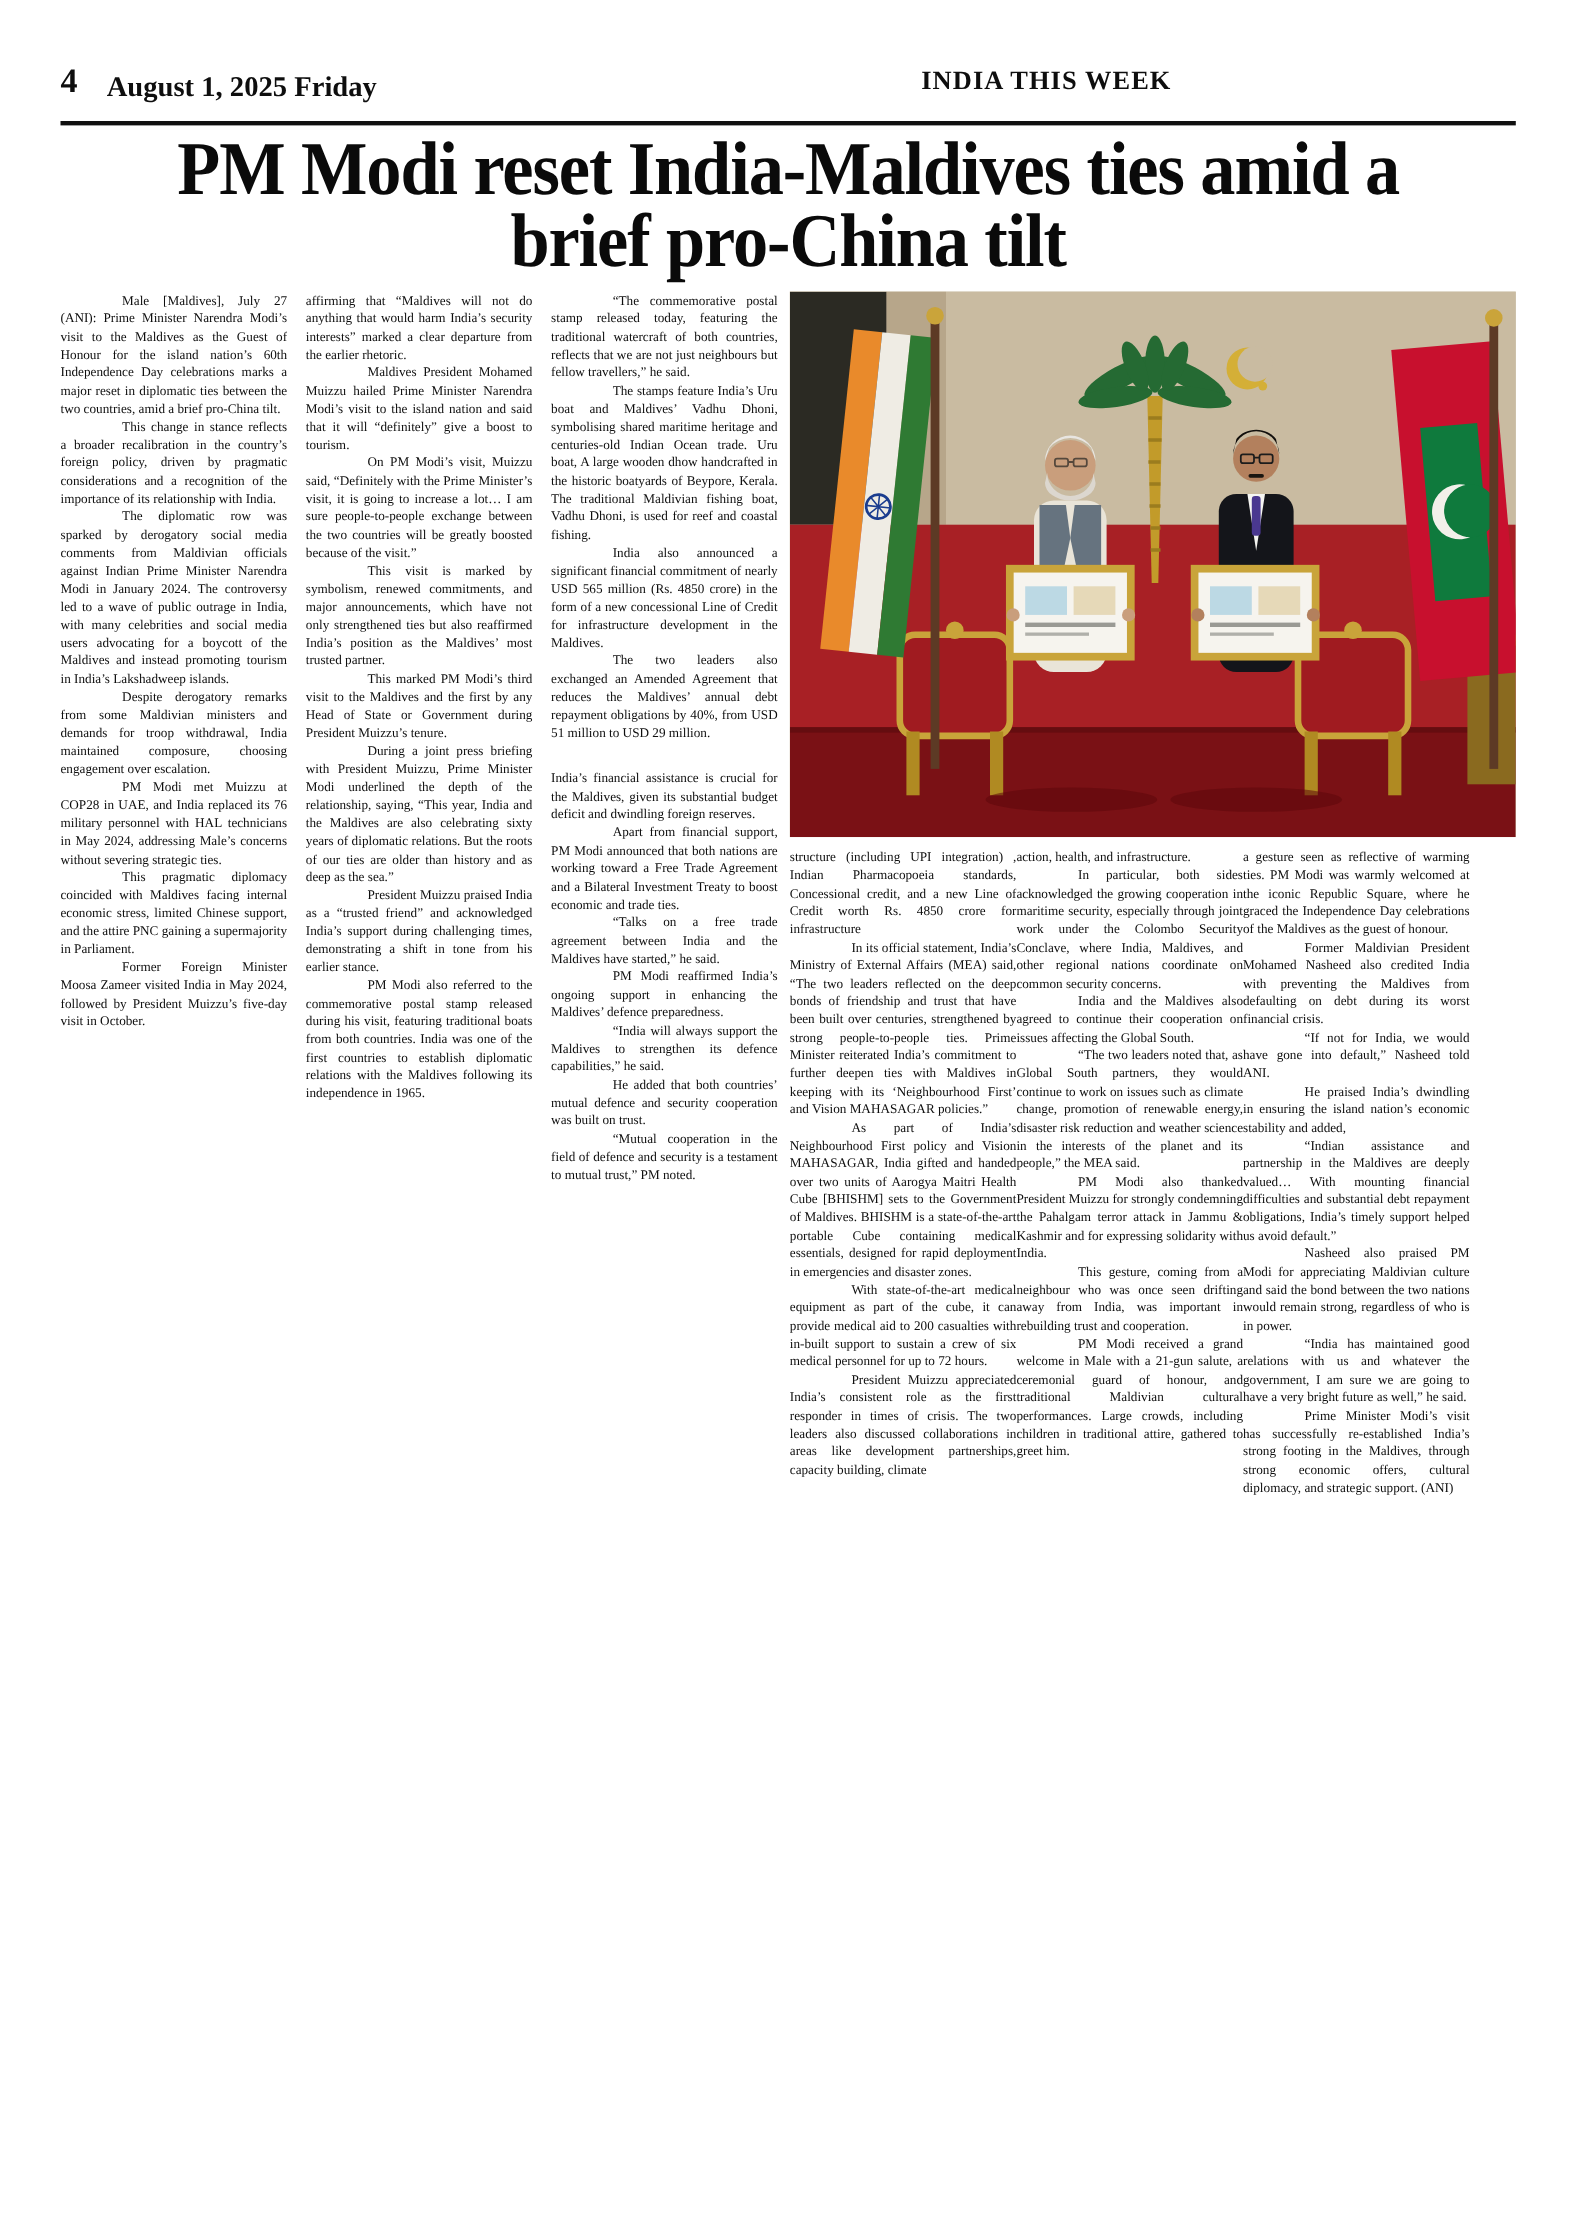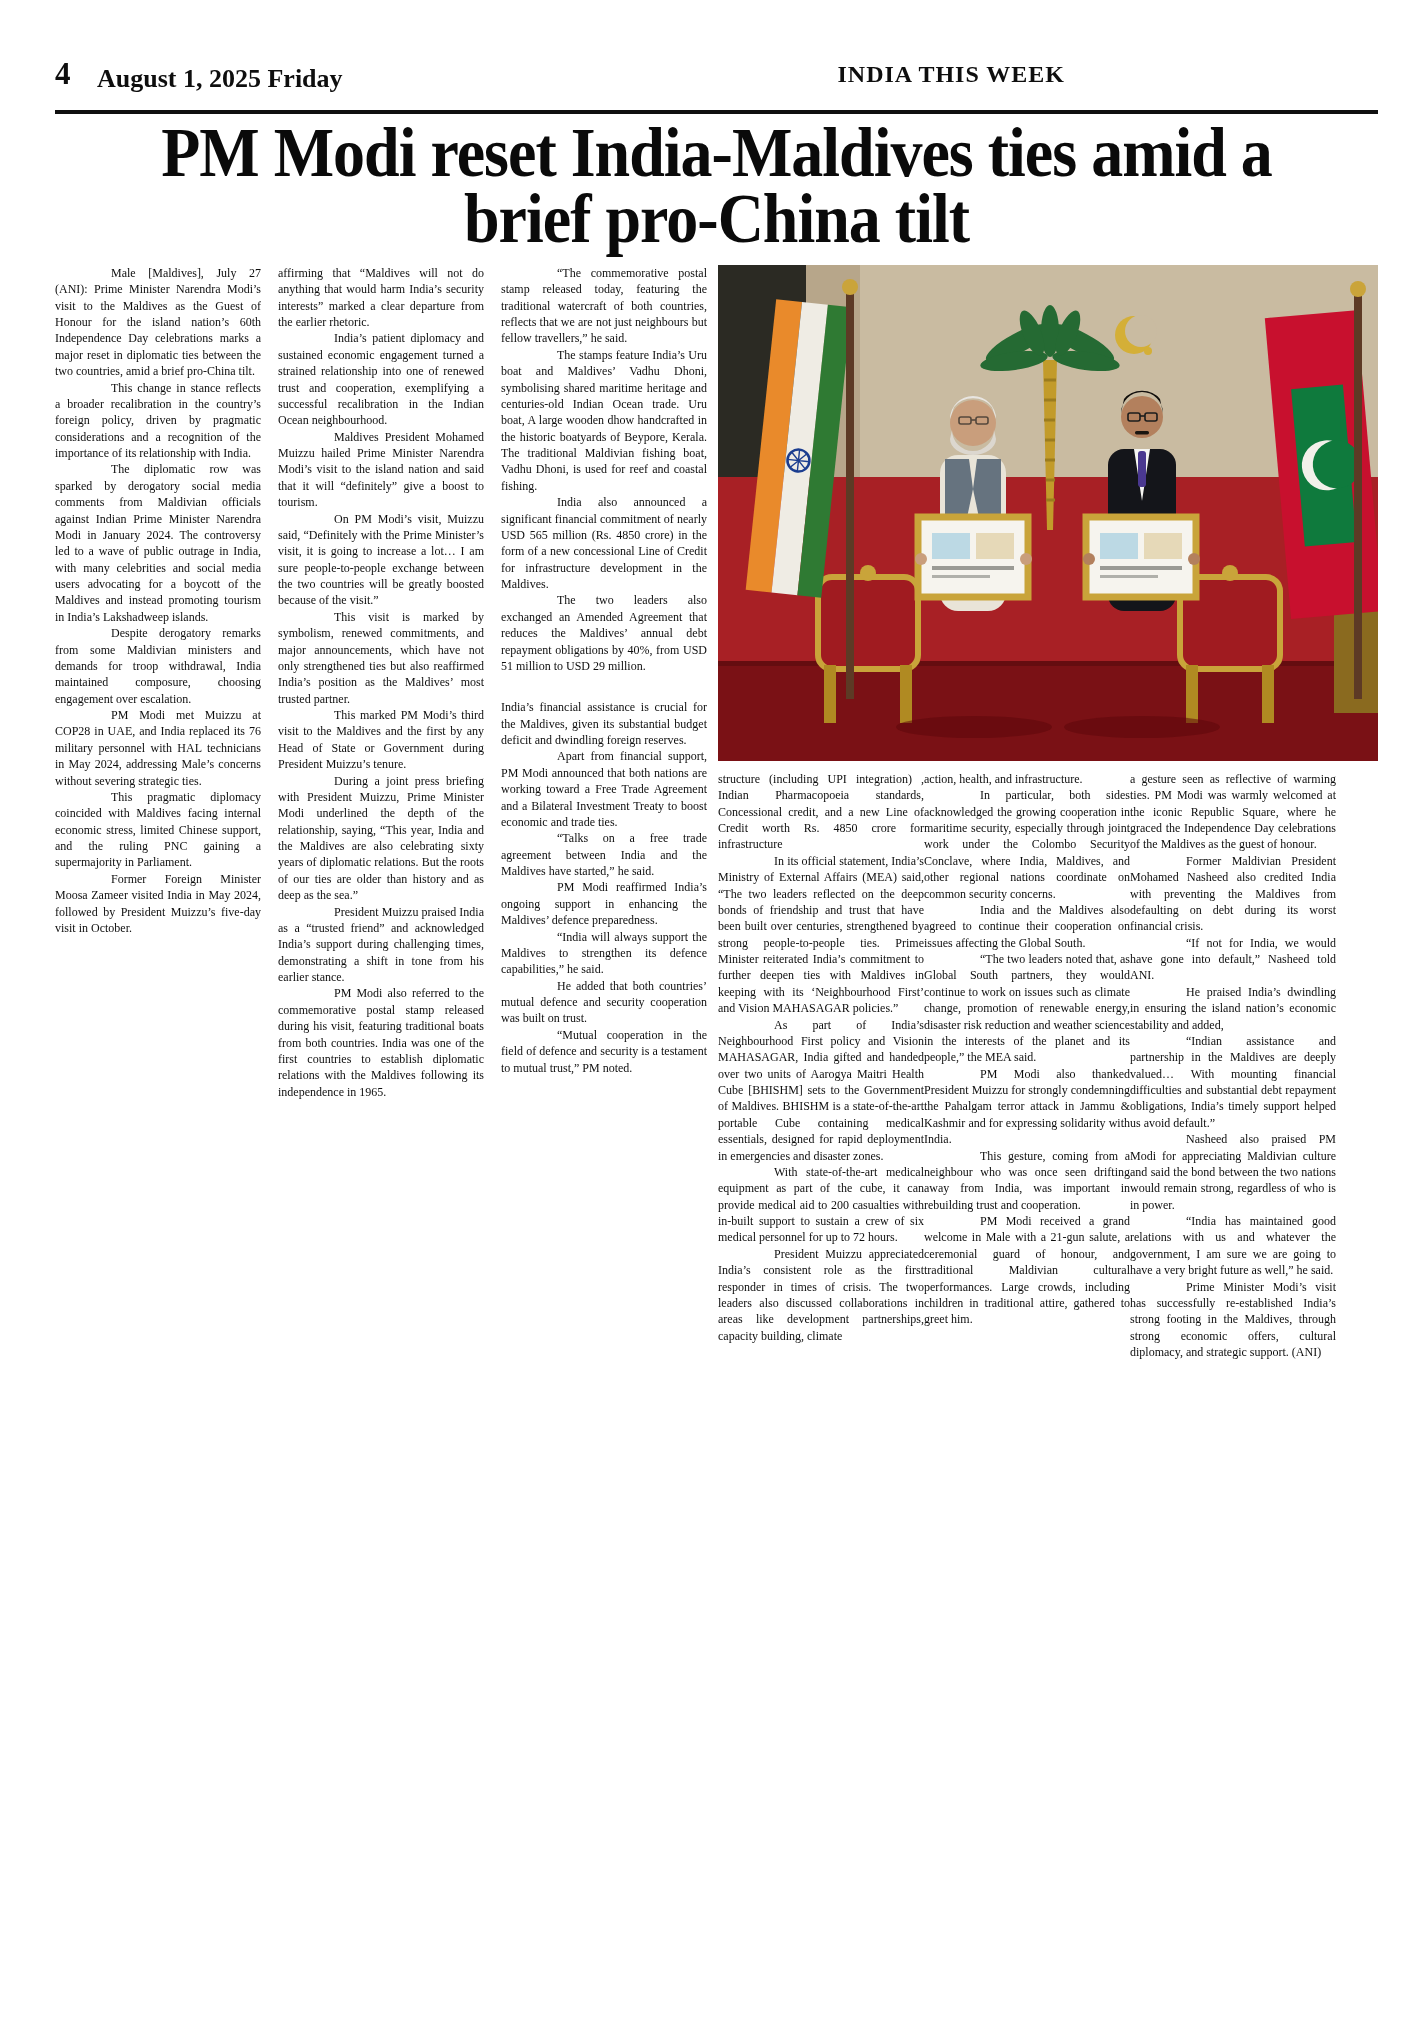--- a/index.html
+++ b/index.html
@@ -57,26 +57,25 @@
   </div>
 
   <div class="body-area">
     <div class="left-cols">
         <div class="col">
           <p class="indent">Male [Maldives], July 27 (ANI): Prime Minister Narendra Modi’s visit to the Maldives as the Guest of Honour for the island nation’s 60th Independence Day celebrations marks a major reset in diplomatic ties between the two countries, amid a brief pro-China tilt.</p>
           <p class="indent">This change in stance reflects a broader recalibration in the country’s foreign policy, driven by pragmatic considerations and a recognition of the importance of its relationship with India.</p>
           <p class="indent">The diplomatic row was sparked by derogatory social media comments from Maldivian officials against Indian Prime Minister Narendra Modi in January 2024. The controversy led to a wave of public outrage in India, with many celebrities and social media users advocating for a boycott of the Maldives and instead promoting tourism in India’s Lakshadweep islands.</p>
           <p class="indent">Despite derogatory remarks from some Maldivian ministers and demands for troop withdrawal, India maintained composure, choosing engagement over escalation.</p>
           <p class="indent">PM Modi met Muizzu at COP28 in UAE, and India replaced its 76 military personnel with HAL technicians in May 2024, addressing Male’s concerns without severing strategic ties.</p>
-          <p class="indent">This pragmatic diplomacy coincided with Maldives facing internal economic stress, limited Chinese support, and the ruling PNC gaining a supermajority in Parliament.</p>
+          <p class="indent">This pragmatic diplomacy coincided with Maldives facing internal economic stress, limited Chinese support, and the attire PNC gaining a supermajority in Parliament.</p>
           <p class="indent">Former Foreign Minister Moosa Zameer visited India in May 2024, followed by President Muizzu’s five-day visit in October.</p>
         </div>
         <div class="col">
           <p class="cont">affirming that “Maldives will not do anything that would harm India’s security interests” marked a clear departure from the earlier rhetoric.</p>
-          <p class="indent">India’s patient diplomacy and sustained economic engagement turned a strained relationship into one of renewed trust and cooperation, exemplifying a successful recalibration in the Indian Ocean neighbourhood.</p>
           <p class="indent">Maldives President Mohamed Muizzu hailed Prime Minister Narendra Modi’s visit to the island nation and said that it will “definitely” give a boost to tourism.</p>
           <p class="indent">On PM Modi’s visit, Muizzu said, “Definitely with the Prime Minister’s visit, it is going to increase a lot… I am sure people-to-people exchange between the two countries will be greatly boosted because of the visit.”</p>
           <p class="indent">This visit is marked by symbolism, renewed commitments, and major announcements, which have not only strengthened ties but also reaffirmed India’s position as the Maldives’ most trusted partner.</p>
           <p class="indent">This marked PM Modi’s third visit to the Maldives and the first by any Head of State or Government during President Muizzu’s tenure.</p>
           <p class="indent">During a joint press briefing with President Muizzu, Prime Minister Modi underlined the depth of the relationship, saying, “This year, India and the Maldives are also celebrating sixty years of diplomatic relations. But the roots of our ties are older than history and as deep as the sea.”</p>
           <p class="indent">President Muizzu praised India as a “trusted friend” and acknowledged India’s support during challenging times, demonstrating a shift in tone from his earlier stance.</p>
           <p class="indent">PM Modi also referred to the commemorative postal stamp released during his visit, featuring traditional boats from both countries. India was one of the first countries to establish diplomatic relations with the Maldives following its independence in 1965.</p>
         </div>
         <div class="col">
           <p class="indent">“The commemorative postal stamp released today, featuring the traditional watercraft of both countries, reflects that we are not just neighbours but fellow travellers,” he said.</p>

